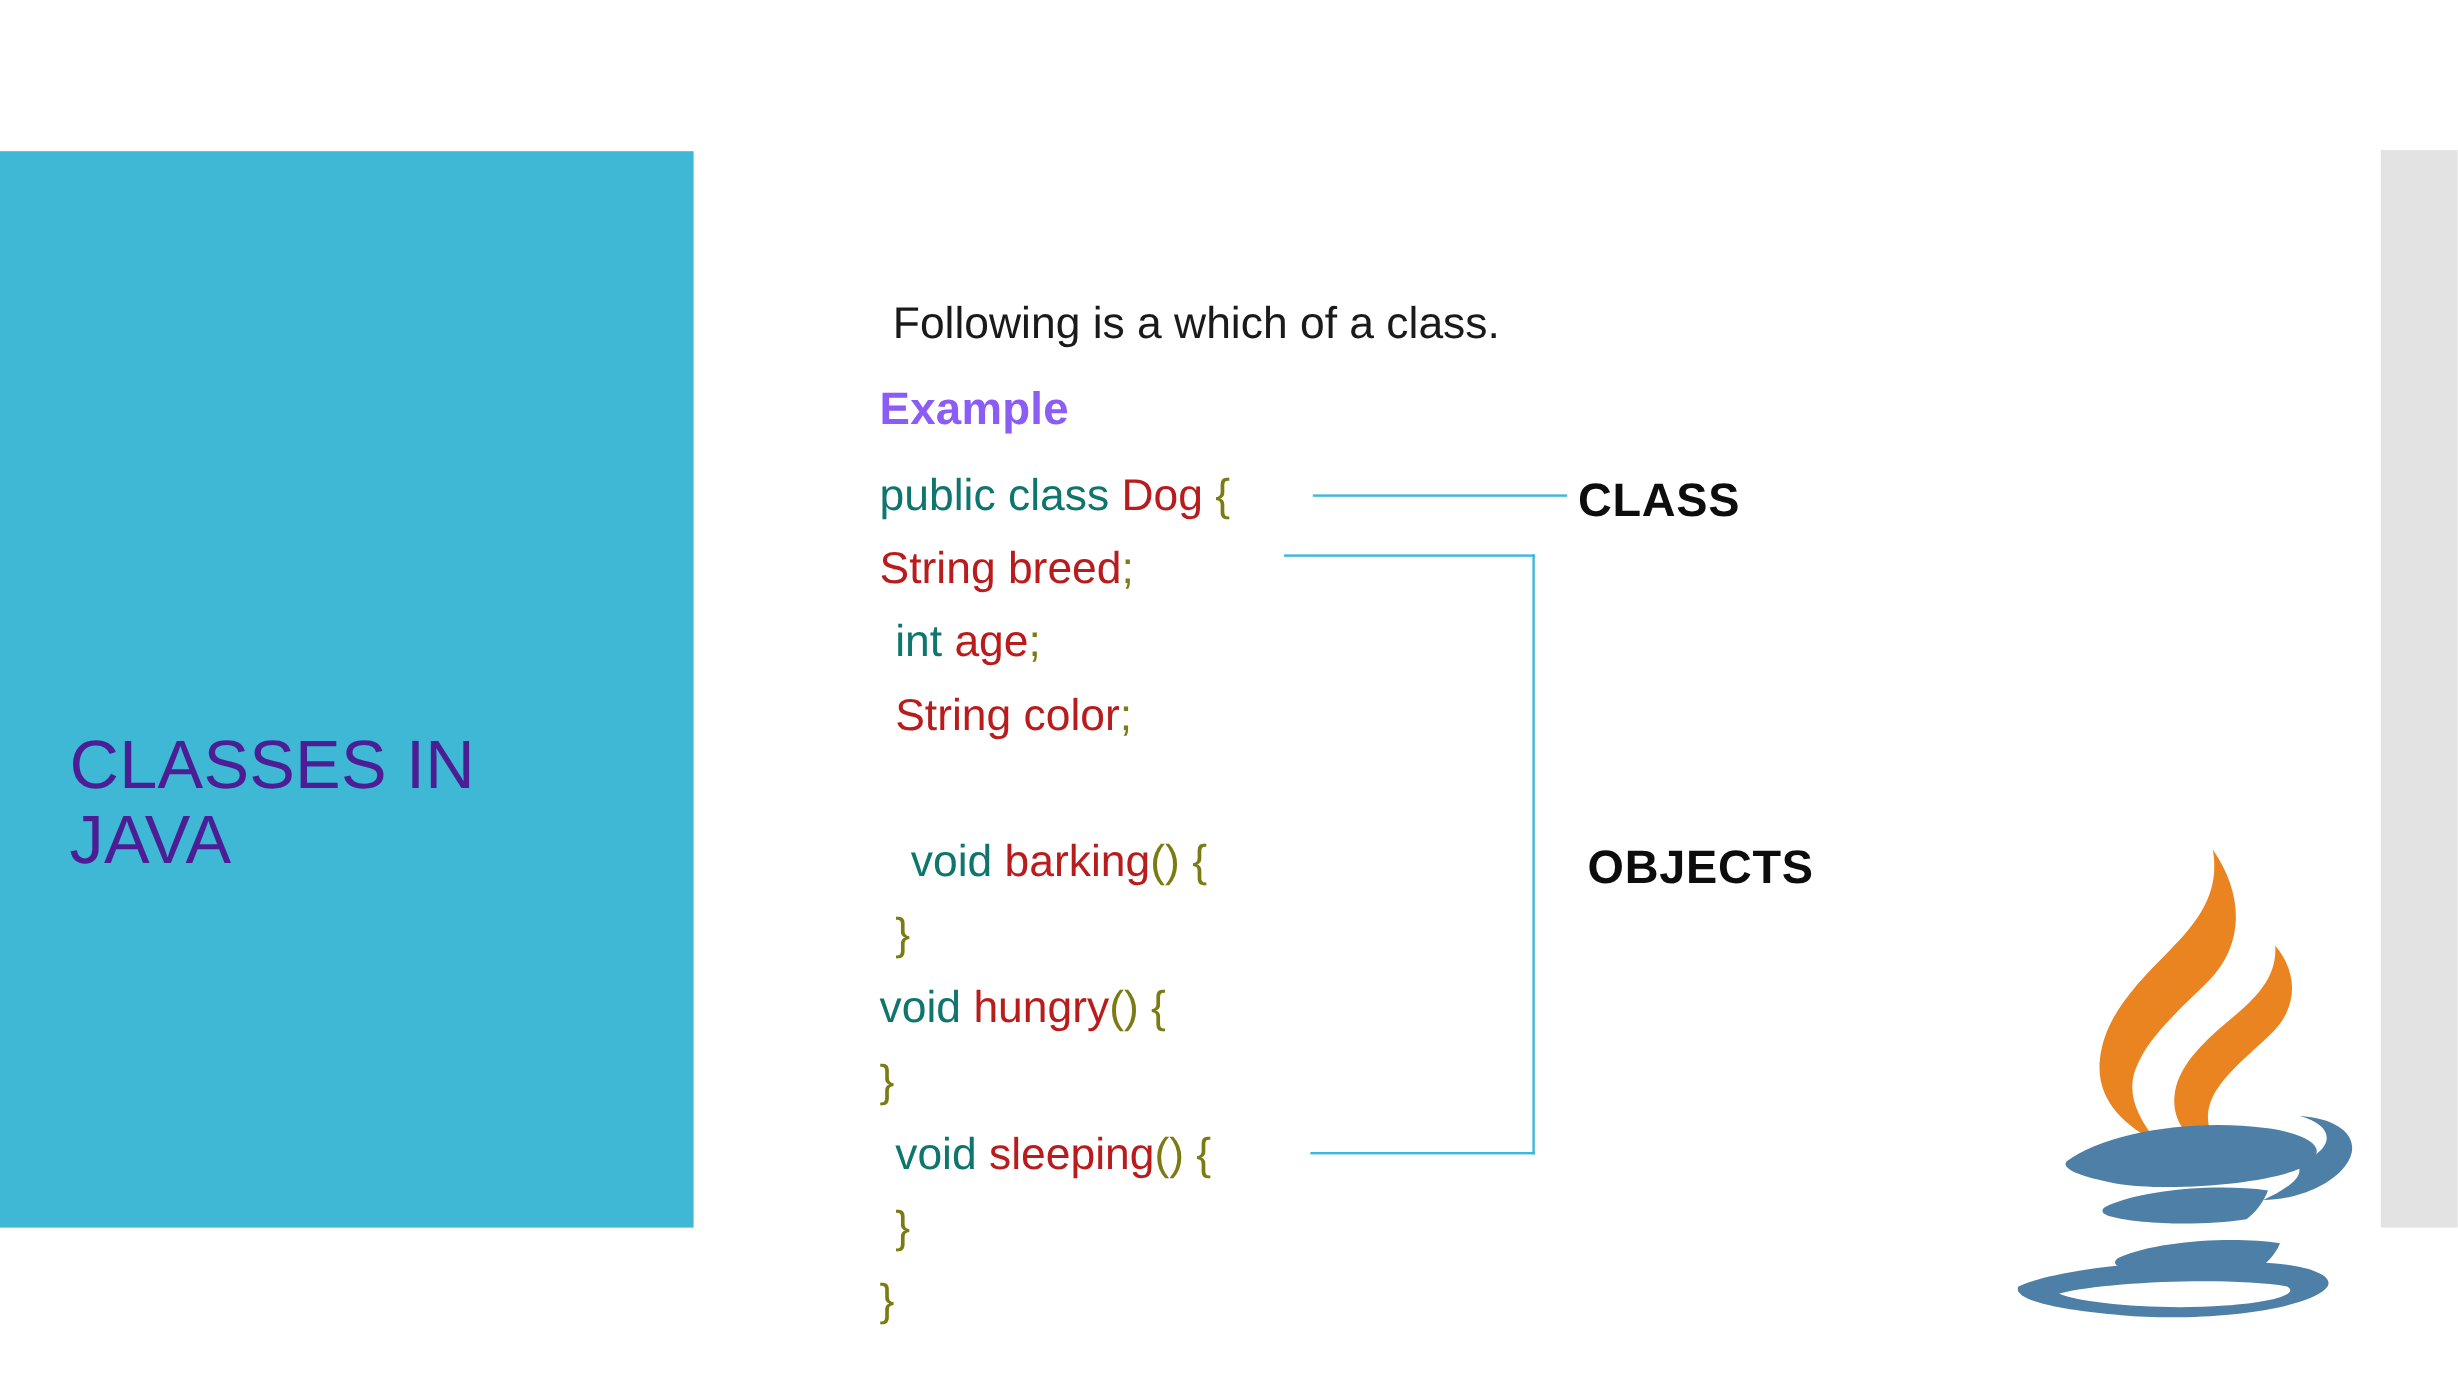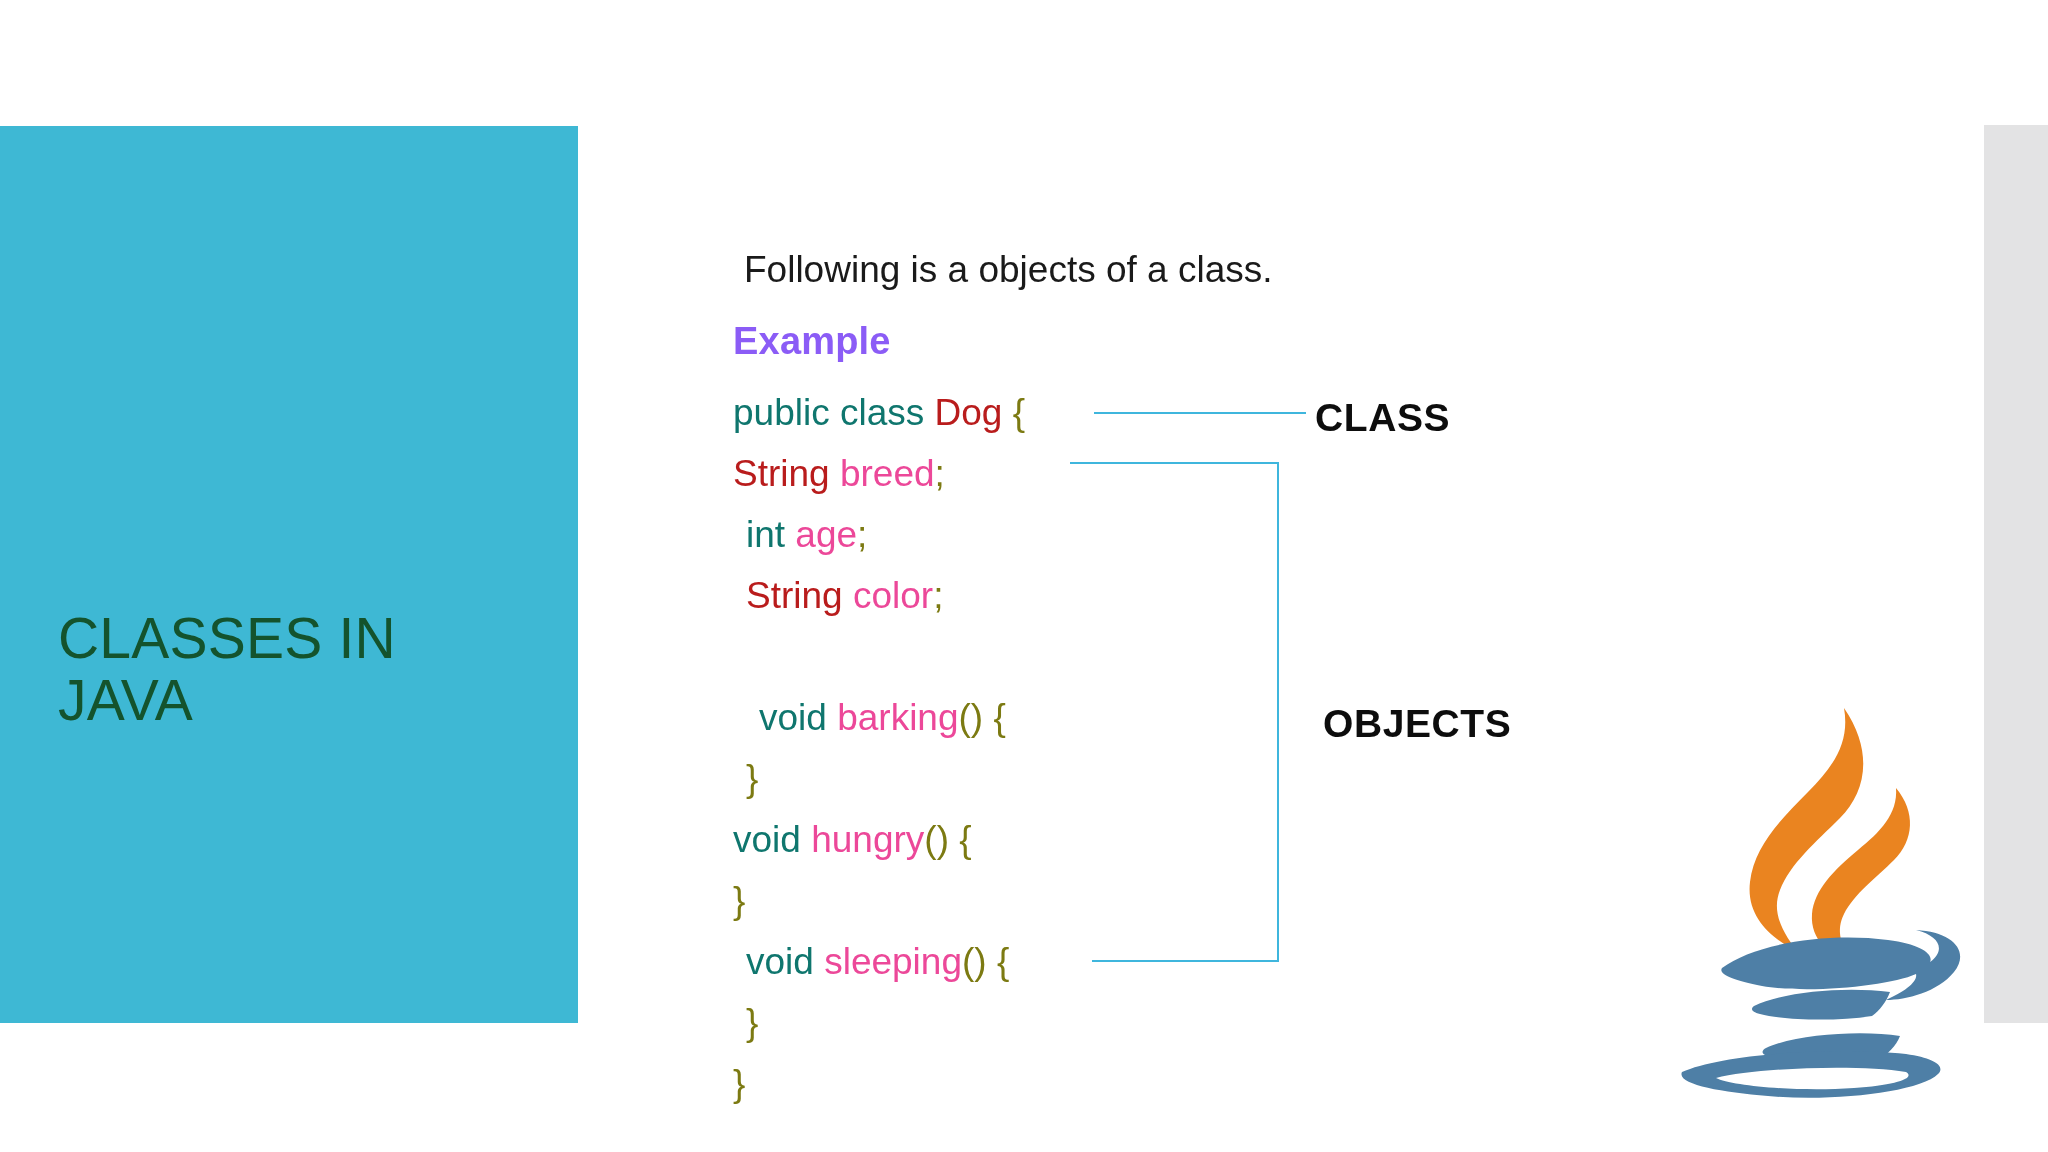--- a/index.html
+++ b/index.html
@@ -41,21 +41,21 @@
     top: 126px;
     width: 578px;
     height: 897px;
     background: #3eb8d4;
   }
   .title-text {
     position: absolute;
     left: 58px;
     top: 482px;
     width: 480px;
-    color: #14532d;
+    color: #4c1d95;
     font-size: 57px;
     line-height: 1.08;
     font-weight: 400;
     letter-spacing: 0.2px;
     white-space: pre-line;
   }
 
   
   .para {
     position: absolute;
@@ -89,21 +89,21 @@
     font-family: "Liberation Sans", sans-serif;
     white-space: pre;
     color: #111111;
   }
   .code .ln { display: block; height: 61px; }
   .code .ln.blank { height: 61px; }
 
   .kw   { color: #0f766e; }          
   .type { color: #b91c1c; }          
   .punc { color: #7c7a12; }          
-  .id   { color: #ec4899; }          
+  .id   { color: #b91c1c; }          
 
   
   .conn {
     position: absolute;
     background: #3fb6dd;
   }
   .conn-class-line {
     left: 1094px; top: 412px;
     width: 212px; height: 2px;
   }
@@ -146,21 +146,21 @@
 <div id="slide">
 
   <div class="gray-panel"></div>
 
   <div class="title-block">
     <div class="title-text">CLASSES IN
 JAVA</div>
   </div>
 
 
-  <div class="para para-2">Following is a objects of a class.</div>
+  <div class="para para-2">Following is a which of a class.</div>
 
   <div class="example-head">Example</div>
 
   <div class="code" id="code-block"><span class="ln" style="padding-left: 0px;"><span class="kw">public class </span><span class="type">Dog</span><span class="punc"> {</span></span><span class="ln" style="padding-left: 0px;"><span class="type">String</span><span class="id"> breed</span><span class="punc">;</span></span><span class="ln" style="padding-left: 13px;"><span class="kw">int</span><span class="id"> age</span><span class="punc">;</span></span><span class="ln" style="padding-left: 13px;"><span class="type">String</span><span class="id"> color</span><span class="punc">;</span></span><span class="ln blank" style="padding-left: 0px;">&nbsp;</span><span class="ln" style="padding-left: 26px;"><span class="kw">void</span><span class="id"> barking</span><span class="punc">() {</span></span><span class="ln" style="padding-left: 13px;"><span class="punc">}</span></span><span class="ln" style="padding-left: 0px;"><span class="kw">void</span><span class="id"> hungry</span><span class="punc">() {</span></span><span class="ln" style="padding-left: 0px;"><span class="punc">}</span></span><span class="ln" style="padding-left: 13px;"><span class="kw">void</span><span class="id"> sleeping</span><span class="punc">() {</span></span><span class="ln" style="padding-left: 13px;"><span class="punc">}</span></span><span class="ln" style="padding-left: 0px;"><span class="punc">}</span></span></div>
 
   <div class="conn conn-class-line"></div>
   <div class="conn conn-obj-top"></div>
   <div class="conn conn-obj-vert"></div>
   <div class="conn conn-obj-bottom"></div>
 

